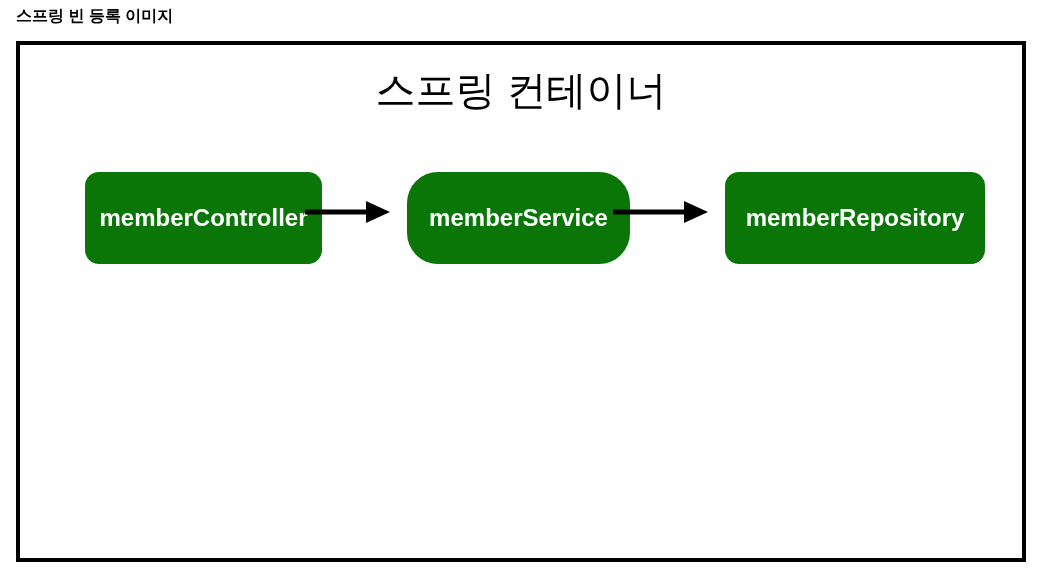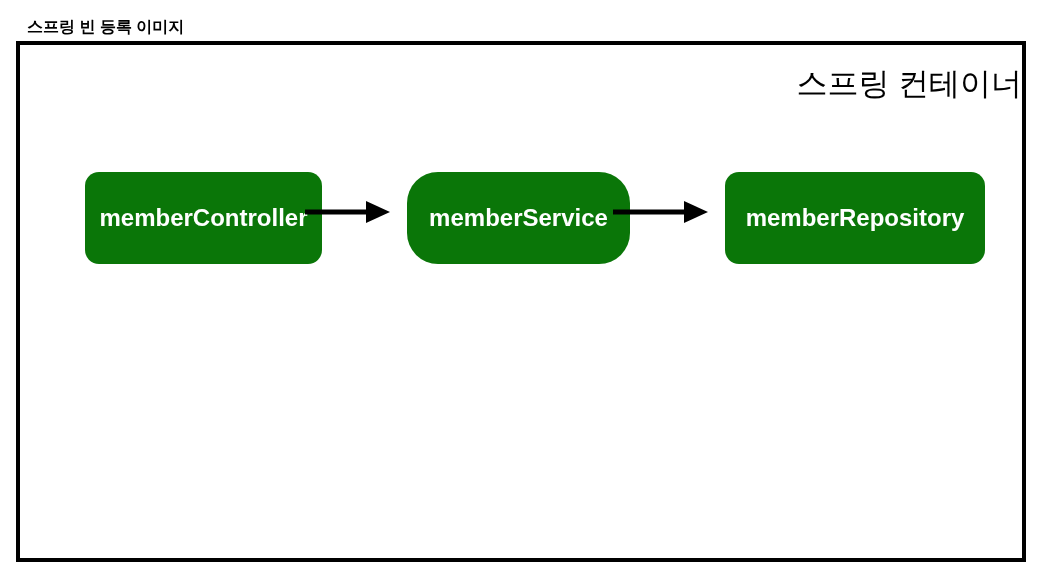--- a/index.html
+++ b/index.html
@@ -15,40 +15,40 @@
     background: #ffffff;
     overflow: hidden;
   }
   .page-heading {
     position: absolute;
     left: 16px;
     top: 6px;
     font-size: 16px;
     font-weight: 700;
     color: #000000;
-    margin: 11px;
+    margin: 0;
     letter-spacing: 0px;
   }
   .frame {
     position: absolute;
     left: 16px;
     top: 41px;
     width: 1010px;
     height: 521px;
     border: 4px solid var(--color-frame-border, #000000);
     box-sizing: border-box;
     background: #ffffff;
   }
   .container-title {
     position: absolute;
     left: 0;
     top: 18px;
     width: 100%;
-    text-align: right;
-    font-size: 31px;
+    text-align: center;
+    font-size: 40px;
     font-weight: 500;
     color: #000000;
   }
   .bean {
     position: absolute;
     top: 127px;
     height: 92px;
     background: var(--color-bean-green, #0a7608);
     border-radius: 14px;
     color: var(--color-bean-text, #ffffff);

